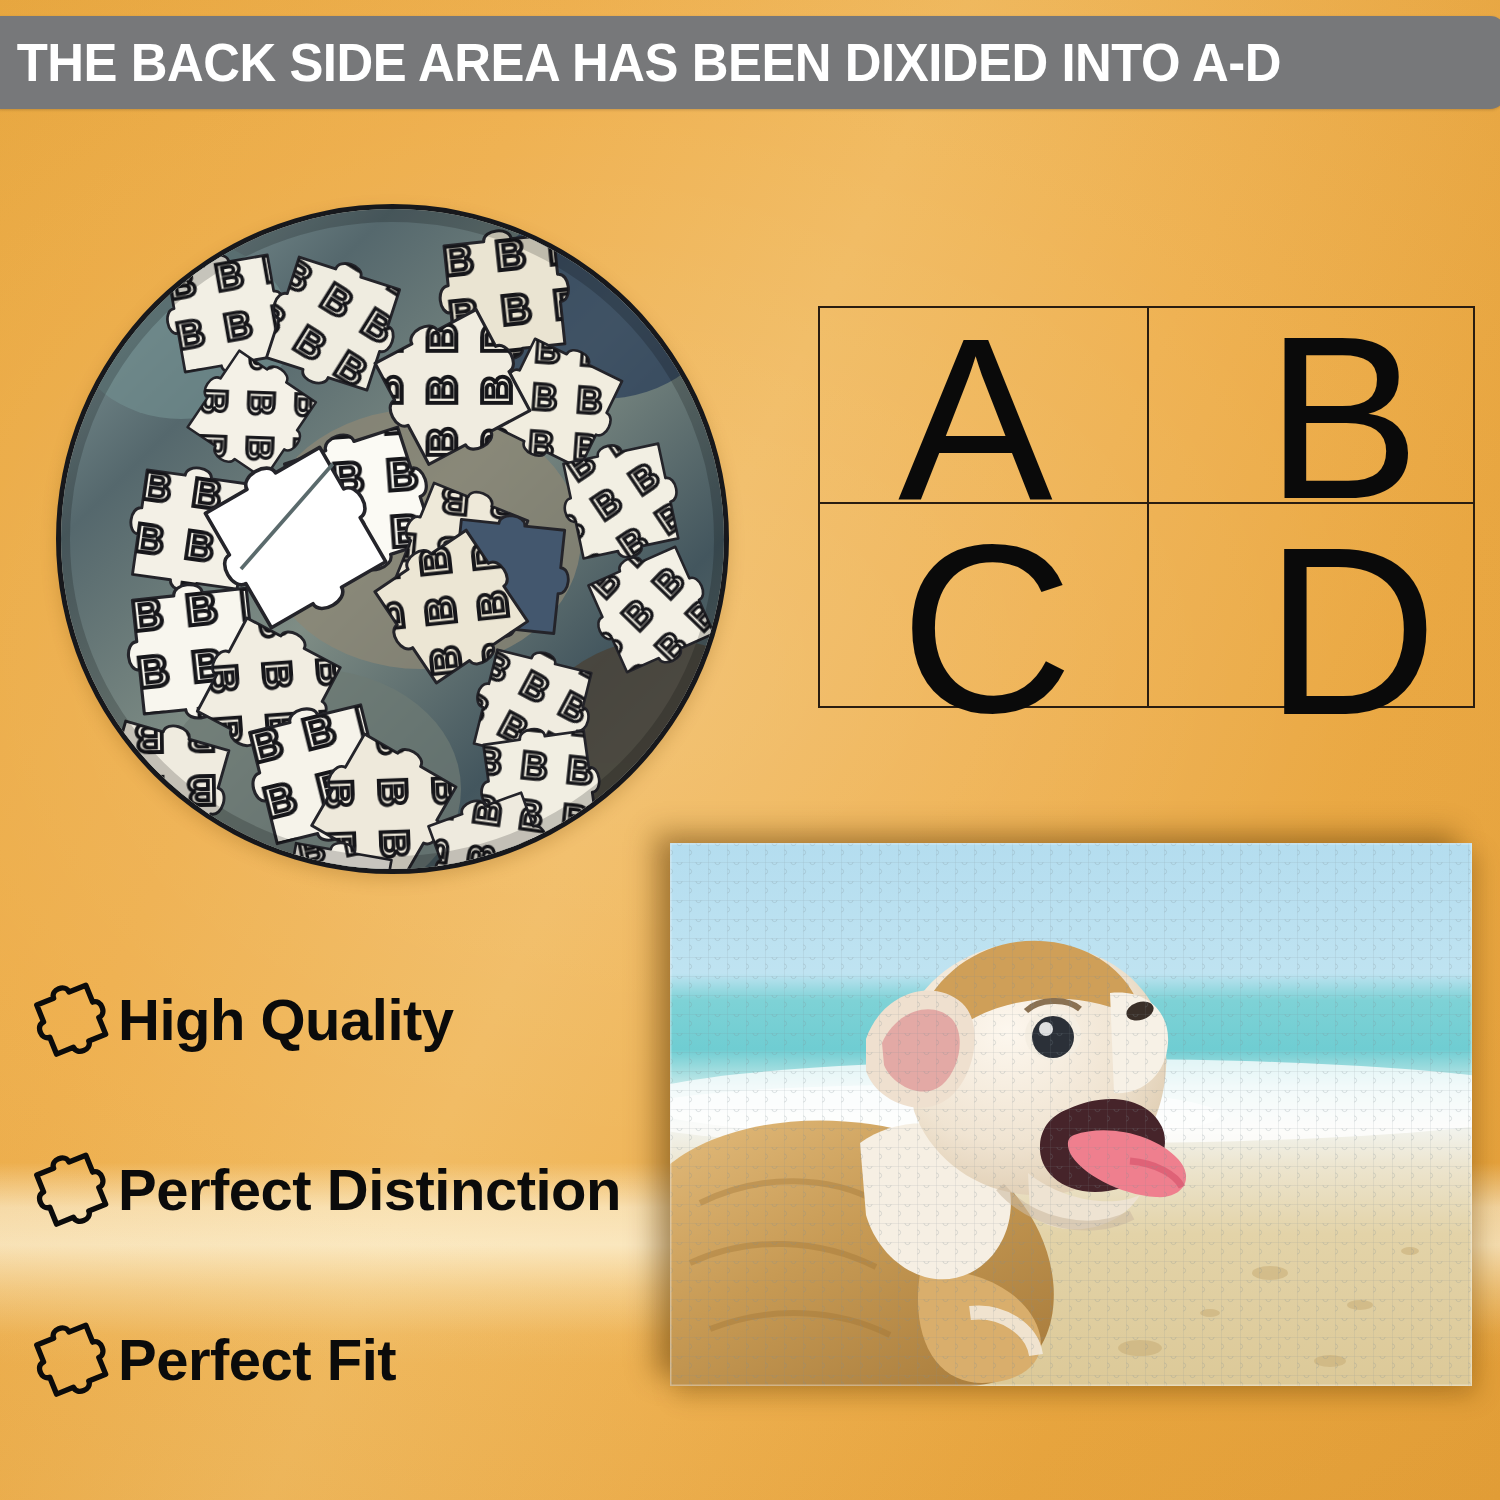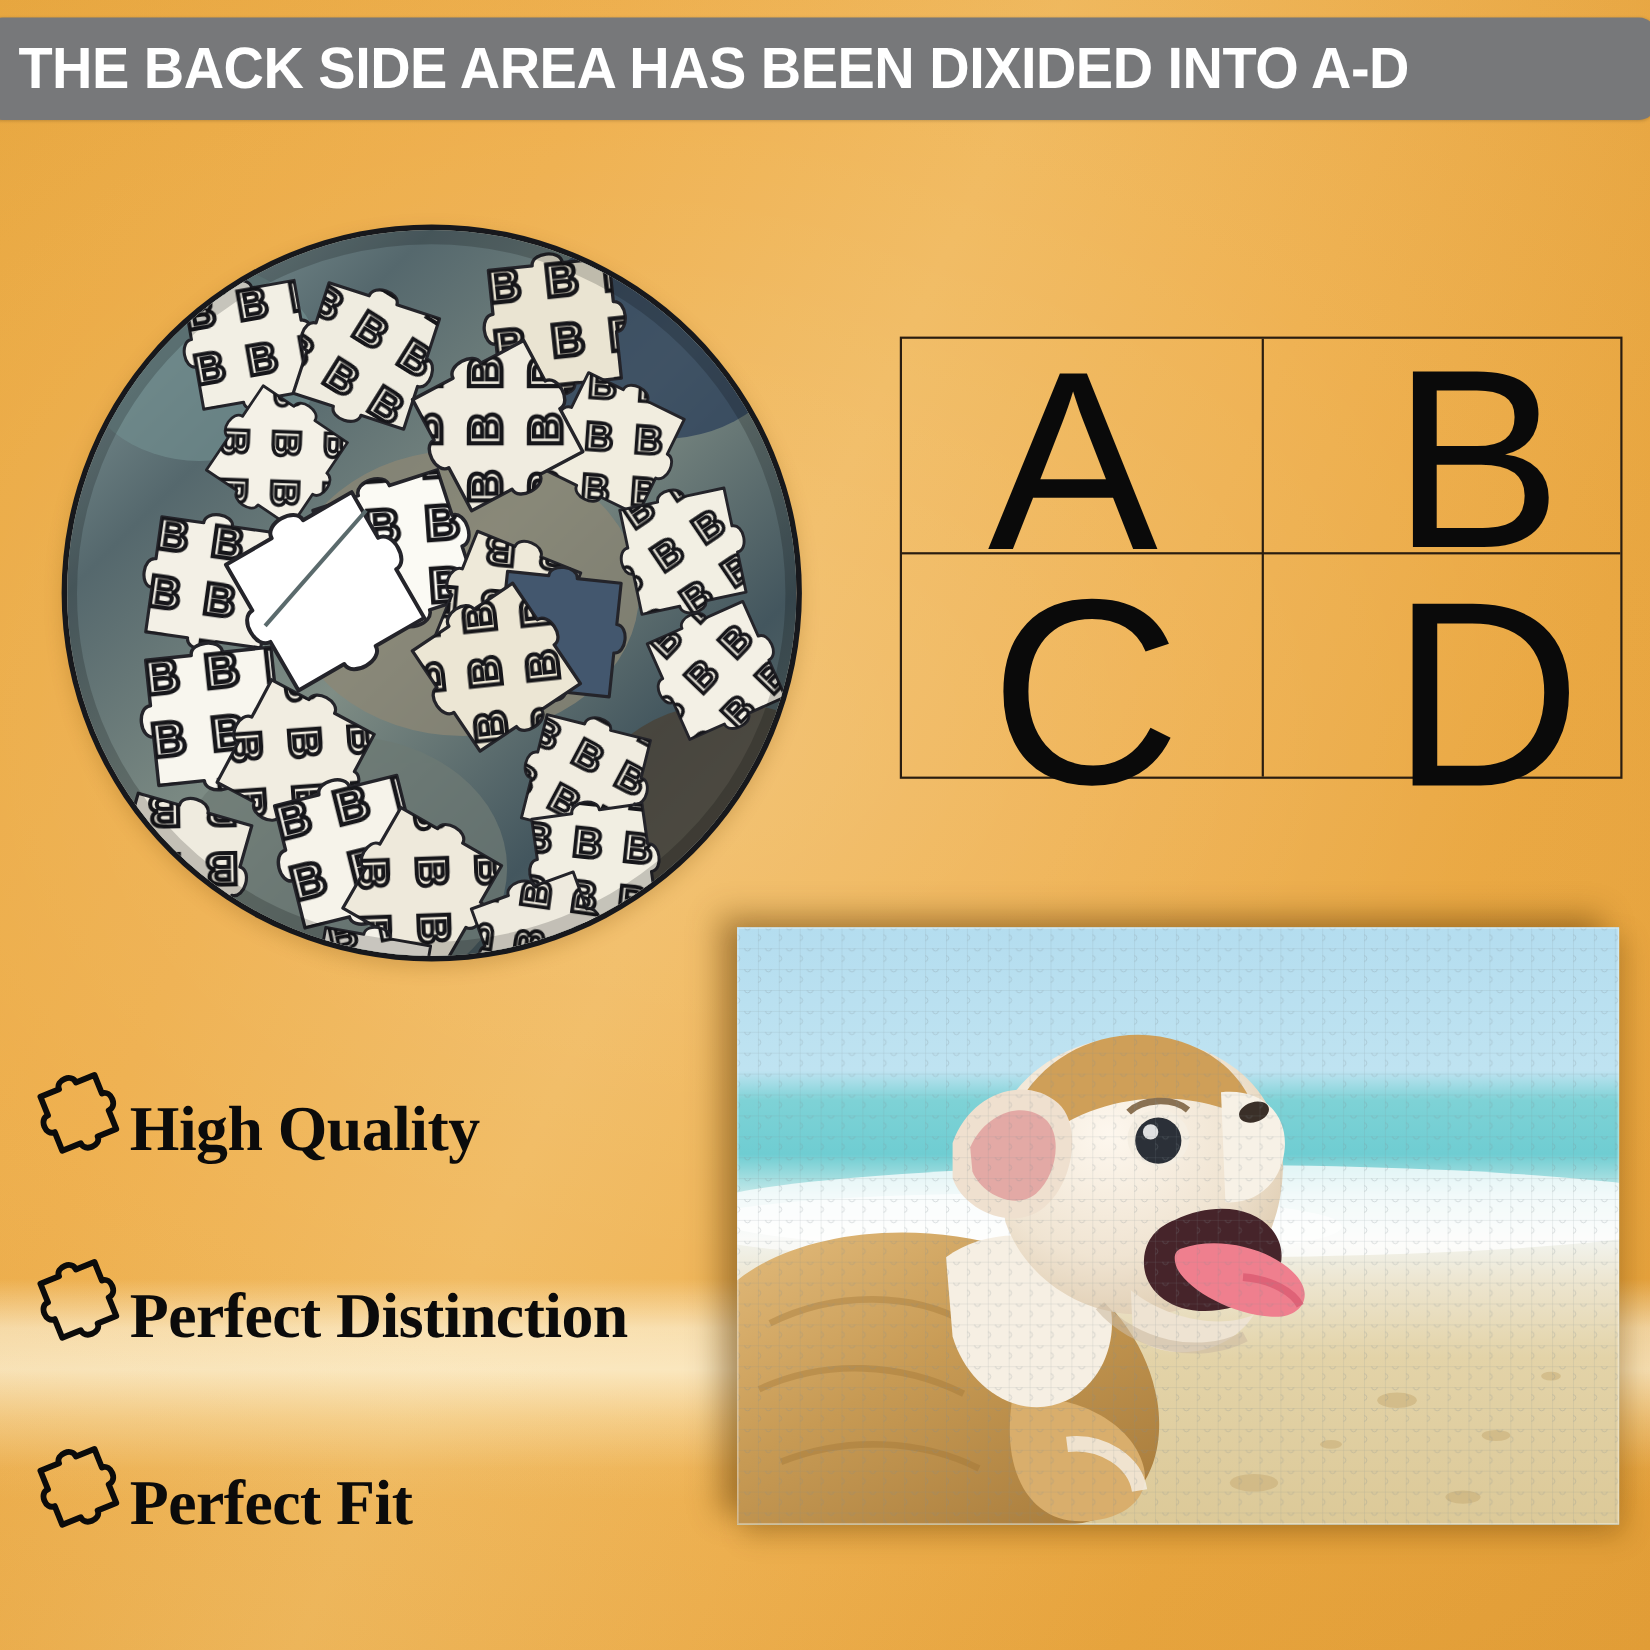--- a/index.html
+++ b/index.html
@@ -85,21 +85,21 @@
   #cell-a .glyph{font-size:232px;left:78px;top:-4px;}
   #cell-b{left:50%;top:0;}
   #cell-b .glyph{font-size:232px;left:119px;top:-6px;}
   #cell-c{left:0;top:48.8%;}
   #cell-c .glyph{font-size:240px;left:80px;top:7px;}
   #cell-d{left:50%;top:48.8%;}
   #cell-d .glyph{font-size:240px;left:118px;top:9px;}
 
   
   #features{position:absolute;left:20px;top:985px;width:640px;}
-  .feature{display:flex;align-items:flex-end;height:70px;margin-bottom:100px;font-family:Liberation Serif, serif;}
+  .feature{display:flex;align-items:center;height:70px;margin-bottom:100px;}
   .feature:last-child{margin-bottom:0;}
   .feat-icon{width:92px;flex:0 0 92px;display:flex;align-items:center;justify-content:center;}
   .feat-label{
     font-size:58px;font-weight:700;color:#0b0b0b;
     letter-spacing:-0.5px;white-space:nowrap;line-height:1;
     margin-left:6px;
   }
 
   
   #dog-wrap{

